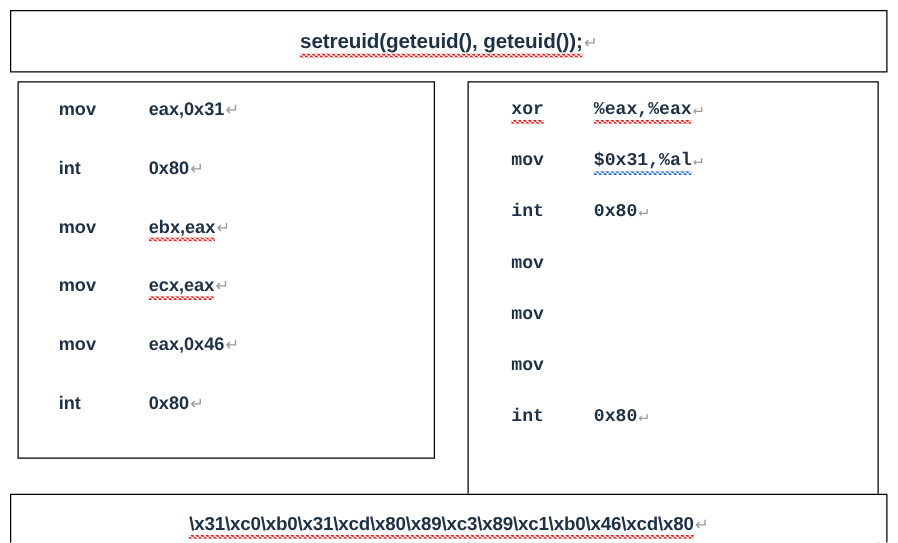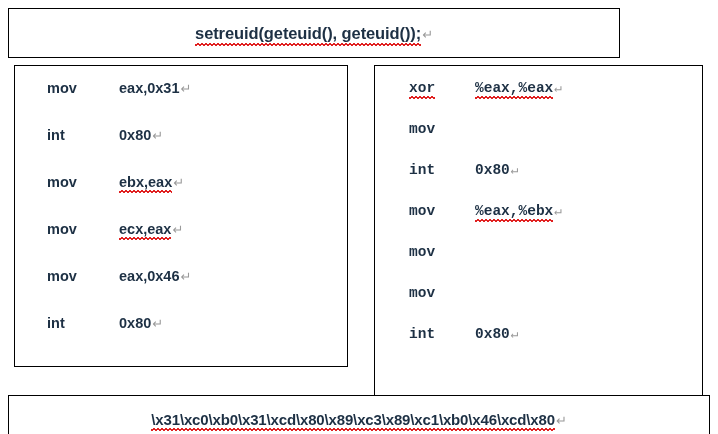--- a/index.html
+++ b/index.html
@@ -27,21 +27,21 @@
     position: absolute;
     background: #ffffff;
     border: 1px solid #000000;
     box-sizing: border-box;
   }
 
   
   #header-box {
     left: 8px;
     top: 8px;
-    width: 612px;
+    width: 702px;
     height: 50px;
     display: flex;
     align-items: center;
     justify-content: center;
     text-align: center;
   }
   .header-text {
     font-size: 16.5px;
     font-weight: bold;
     letter-spacing: -0.1px;
@@ -196,28 +196,28 @@
   </div>
 
   <div class="box" id="right-col-box">
     <div class="rows" id="right-rows">
         <div class="asm-row">
           <span class="mnemonic"><span class="sq">xor</span></span>
           <span class="operand"><span class="sq">%eax,%eax</span><span class="ret">↵</span></span>
         </div>
         <div class="asm-row">
           <span class="mnemonic">mov</span>
-        </div>
-        <div class="asm-row">
-          <span class="mnemonic">int</span>
-          <span class="operand"><span>0x80</span><span class="ret">↵</span></span>
-        </div>
-        <div class="asm-row">
-          <span class="mnemonic">mov</span>
-          <span class="operand"><span class="sq">%eax,%ebx</span><span class="ret">↵</span></span>
+          <span class="operand"><span class="sq sq-blue">$0x31,%al</span><span class="ret">↵</span></span>
+        </div>
+        <div class="asm-row">
+          <span class="mnemonic">int</span>
+          <span class="operand"><span>0x80</span><span class="ret">↵</span></span>
+        </div>
+        <div class="asm-row">
+          <span class="mnemonic">mov</span>
         </div>
         <div class="asm-row">
           <span class="mnemonic">mov</span>
         </div>
         <div class="asm-row">
           <span class="mnemonic">mov</span>
         </div>
         <div class="asm-row">
           <span class="mnemonic">int</span>
           <span class="operand"><span>0x80</span><span class="ret">↵</span></span>

